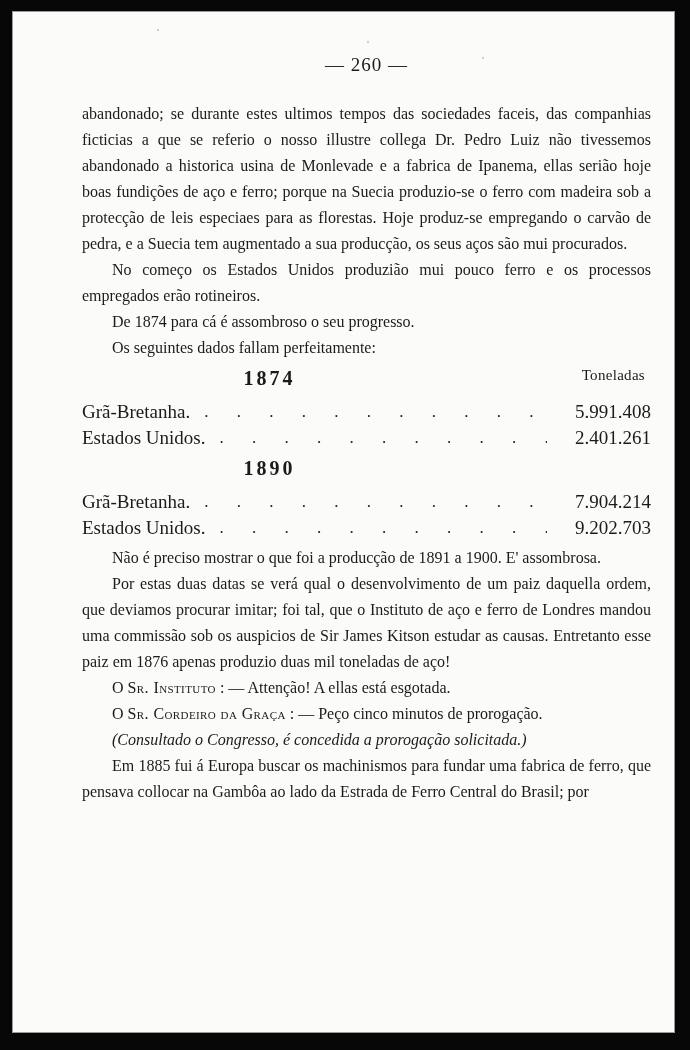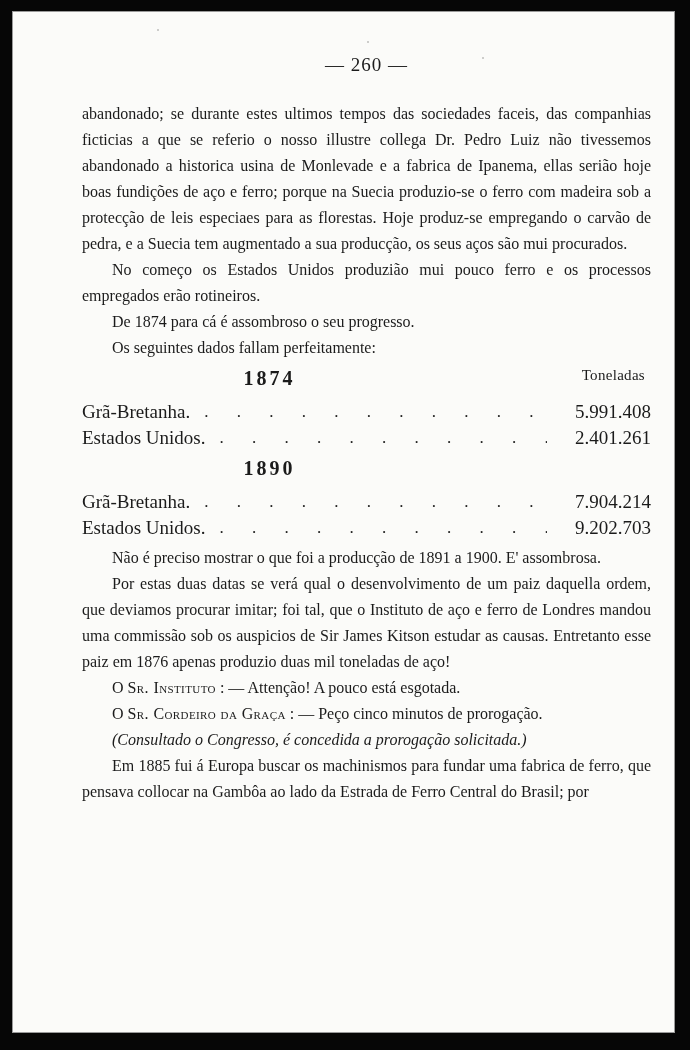--- a/index.html
+++ b/index.html
@@ -140,21 +140,21 @@
       <div class="t-row">
         <span class="row-label">Estados Unidos.</span>
         <span class="leader">. . . . . . . . . . .</span>
         <span class="row-value">9.202.703</span>
       </div>
     </div>
 
     <p class="para ind">Não é preciso mostrar o que foi a producção de 1891 a 1900. E' assombrosa.</p>
     <p class="para ind">Por estas duas datas se verá qual o desenvolvimento de um paiz daquella ordem, que deviamos procurar imitar; foi tal, que o Instituto de aço e ferro de Londres mandou uma commissão sob os auspicios de Sir James Kitson estudar as causas. Entretanto esse paiz em 1876 apenas produzio duas mil toneladas de aço!</p>
 
-    <p class="para ind nj"><span>O </span><span class="sc">Sr. Instituto</span><span> : — Attenção! A pouco está esgotada.</span></p>
+    <p class="para ind nj"><span>O </span><span class="sc">Sr. Instituto</span><span> : — Attenção! A ellas está esgotada.</span></p>
 
     <p class="para ind"><span>O </span><span class="sc">Sr. Cordeiro da Graça</span><span> : — Peço cinco minutos de prorogação.</span></p>
 
     <p class="para ind aside">(Consultado o Congresso, é concedida a prorogação solicitada.)</p>
 
     <p class="para ind">Em 1885 fui á Europa buscar os machinismos para fundar uma fabrica de ferro, que pensava collocar na Gambôa ao lado da Estrada de Ferro Central do Brasil; por</p>
 
   </div>
 </div>
 

